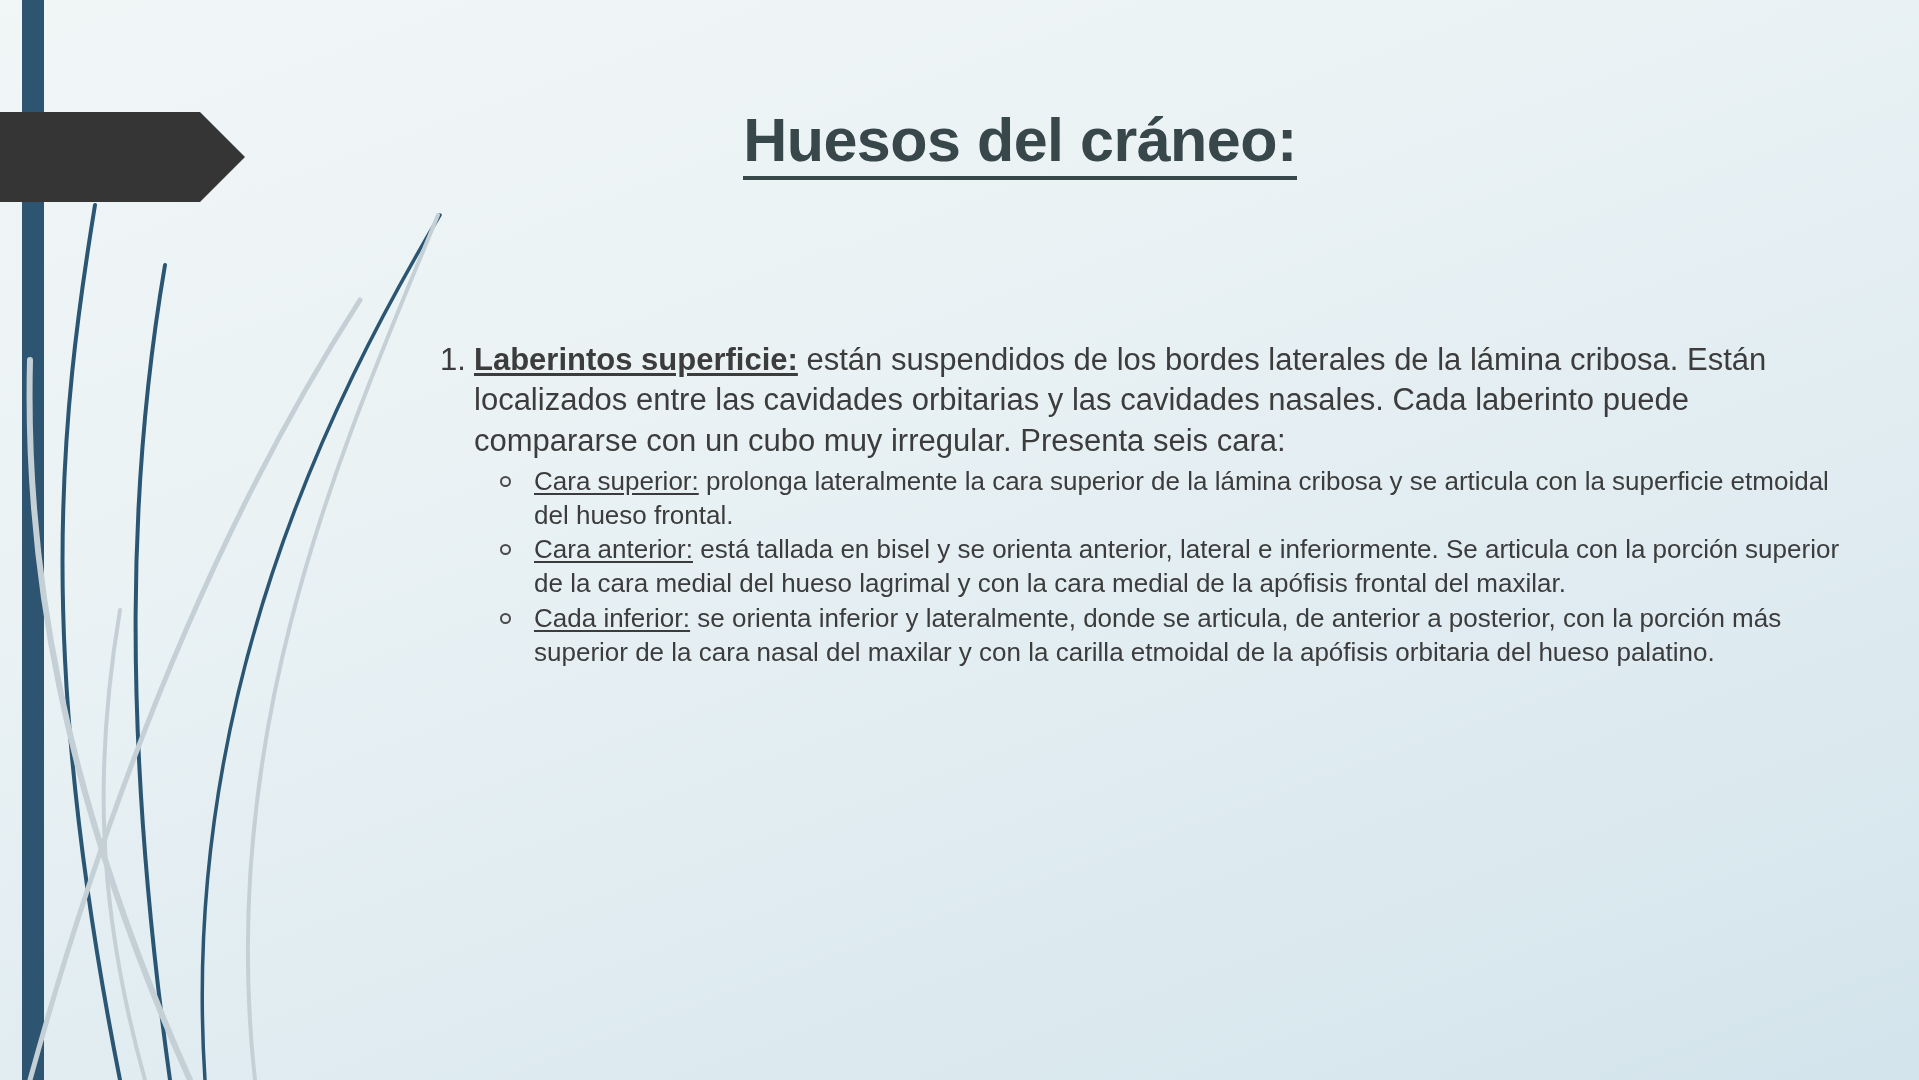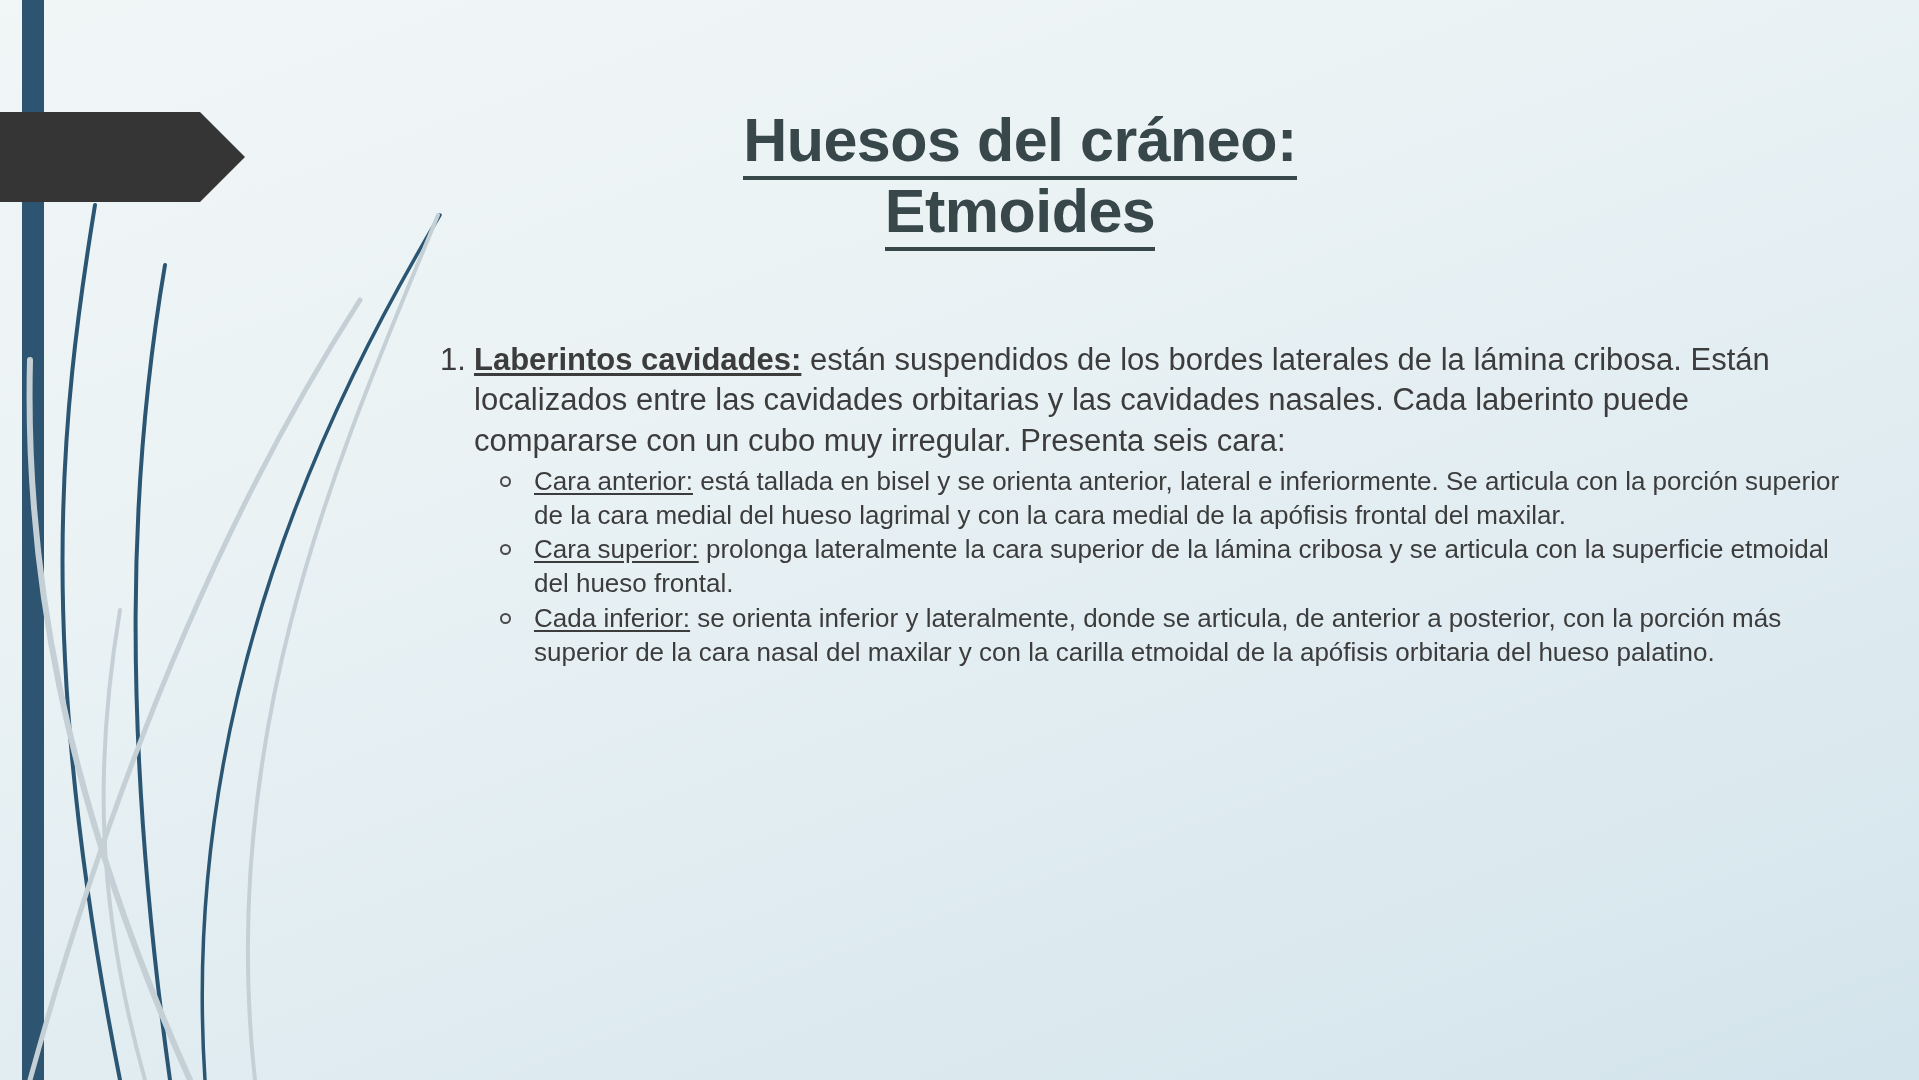--- a/index.html
+++ b/index.html
@@ -114,38 +114,37 @@
   </svg>
 
   <svg class="arrow-banner" viewBox="0 0 255 90" preserveAspectRatio="none">
     <polygon points="0,0 210,0 255,45 210,90 0,90" fill="#353535"></polygon>
   </svg>
 
   <div class="content">
 
     <div class="title-block">
       <span class="tline"><span>Huesos del cráneo:</span></span>
-      <span class="tline"><span>Etmoides </span></span>
     </div>
 
     <div class="body-block">
       <ol class="lvl1">
 
         <li class="item1">
           <span class="num">1.</span>
-          <span class="lead-bold">Laberintos cavidades:</span><span> están suspendidos de los bordes laterales de la lámina cribosa. Están localizados entre las cavidades orbitarias y las cavidades nasales. Cada laberinto puede compararse con un cubo muy irregular. Presenta seis cara:</span>
+          <span class="lead-bold">Laberintos superficie:</span><span> están suspendidos de los bordes laterales de la lámina cribosa. Están localizados entre las cavidades orbitarias y las cavidades nasales. Cada laberinto puede compararse con un cubo muy irregular. Presenta seis cara:</span>
 
           <ul class="lvl2">
             <li class="item2">
               <span class="hollow-bullet"></span>
-              <span class="lead-underline">Cara anterior:</span><span> está tallada en bisel y se orienta anterior, lateral e inferiormente. Se articula con la porción superior de la cara medial del hueso lagrimal y con la cara medial de la apófisis frontal del maxilar.</span>
+              <span class="lead-underline">Cara superior:</span><span> prolonga lateralmente la cara superior de la lámina cribosa y se articula con la superficie etmoidal del hueso frontal.</span>
             </li>
             <li class="item2">
               <span class="hollow-bullet"></span>
-              <span class="lead-underline">Cara superior:</span><span> prolonga lateralmente la cara superior de la lámina cribosa y se articula con la superficie etmoidal del hueso frontal.</span>
+              <span class="lead-underline">Cara anterior:</span><span> está tallada en bisel y se orienta anterior, lateral e inferiormente. Se articula con la porción superior de la cara medial del hueso lagrimal y con la cara medial de la apófisis frontal del maxilar.</span>
             </li>
             <li class="item2">
               <span class="hollow-bullet"></span>
               <span class="lead-underline">Cada inferior:</span><span> se orienta inferior y lateralmente, donde se articula, de anterior a posterior, con la porción más superior de la cara nasal del maxilar y con la carilla etmoidal de la apófisis orbitaria del hueso palatino.</span>
             </li>
           </ul>
         </li>
 
       </ol>
     </div>

